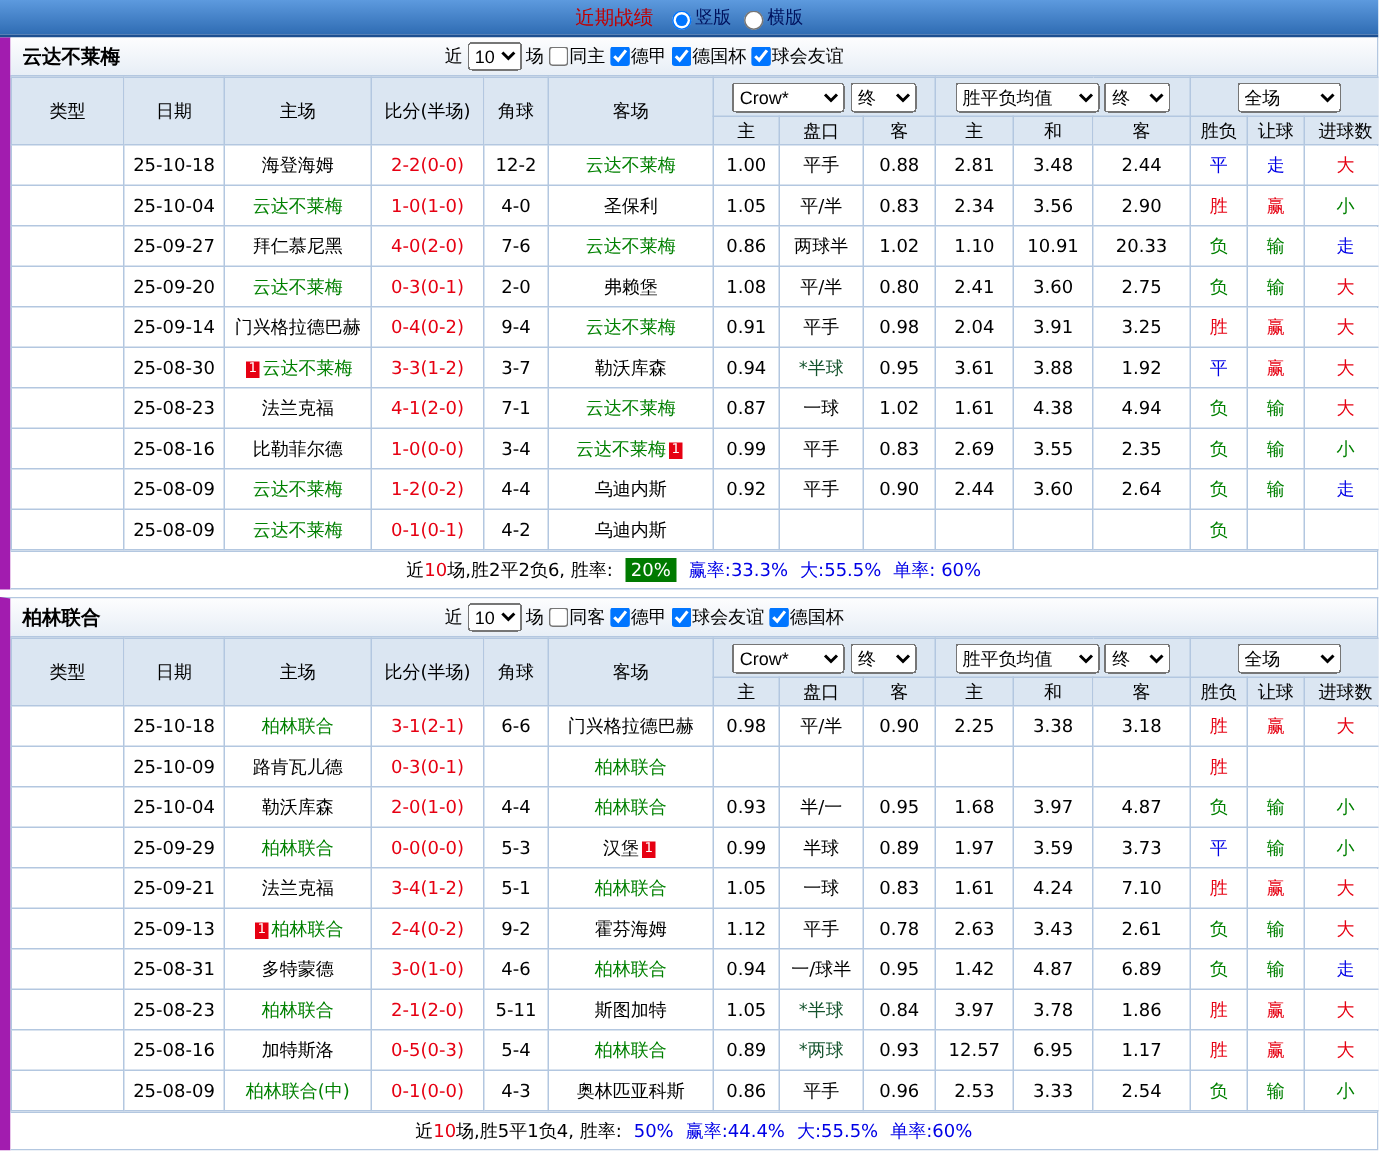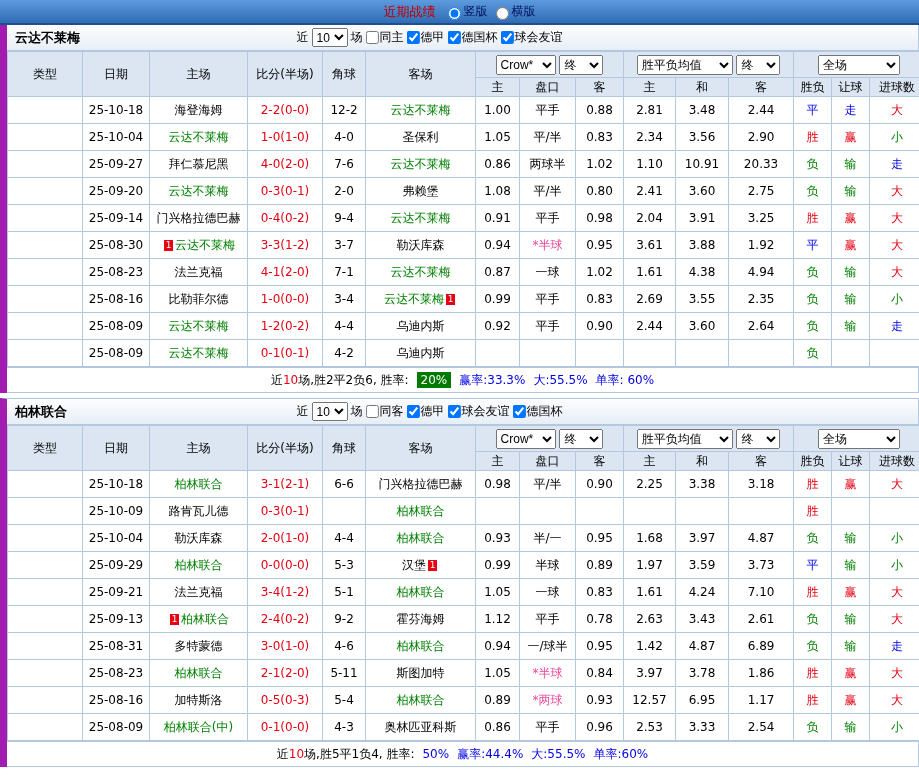--- a/index.html
+++ b/index.html
@@ -30,32 +30,32 @@
   
   table.stats{width:917px;border-collapse:collapse;table-layout:fixed}
   .stats th,.stats td{border:1px solid #b3c7e0;text-align:center;overflow:hidden;
     white-space:nowrap;font-weight:normal;padding:0}
   .stats thead th{background:#dbe6f2}
   .stats tr.h1 th{height:26px}
   .stats tr.h2 th{height:19px}
   .stats tbody td{height:27px;background:#fff}
   .dd-cell{padding:1px 0}
   .dd-cell select{font-size:12px;height:20px;vertical-align:middle}
-  .sel-company{width:60px}
+  .sel-company{width:75px}
   .sel-final{width:44px}
   .sel-avg{width:96px}
-  .sel-full{width:82px}
+  .sel-full{width:69px}
 
   .type-league{background:#c400c4;color:#fff}
   .type-cup{background:#980000;color:#fff}
   .type-friendly{background:#00a0a8;color:#fff}
 
   .score{color:#e60012}
   .team-green{color:#008000}
-  .hred{color:#ec4899}
+  .hred{color:#14532d}
   .res-red{color:#e60012}
   .res-green{color:#008000}
   .res-blue{color:#0000e6}
   .card{display:inline-block;background:#e60012;color:#fff;font-size:9px;
     line-height:11px;min-width:9px;padding:0 1px;margin:0 2px;vertical-align:1px}
 
   
   .summary{height:26px;display:flex;align-items:center;justify-content:center;gap:8px;
     border-top:1px solid #b3c7e0;border-bottom:1px solid #b3c7e0;background:#fff;white-space:nowrap}
   .summary .lead{display:inline-flex;align-items:center;gap:0}

